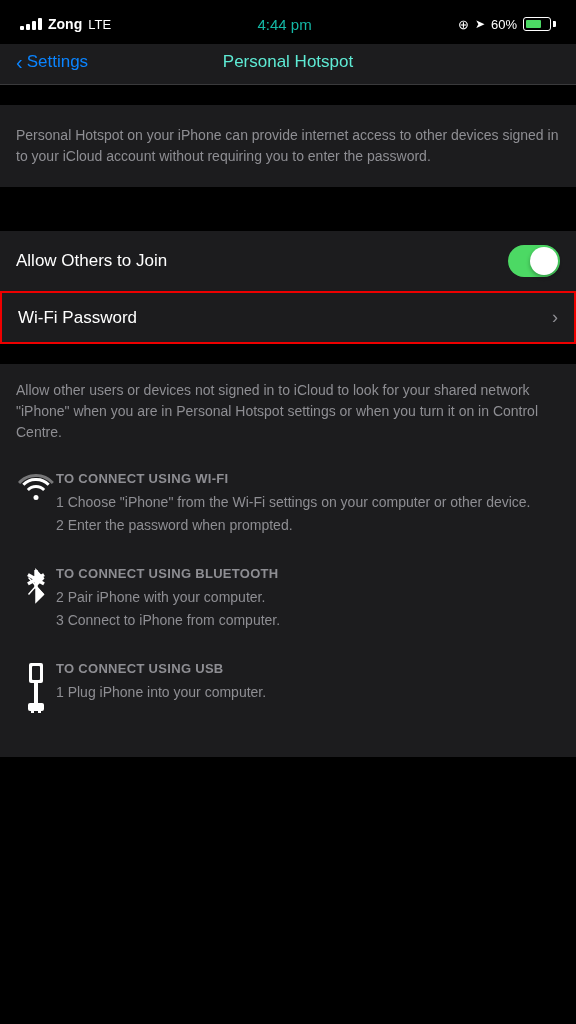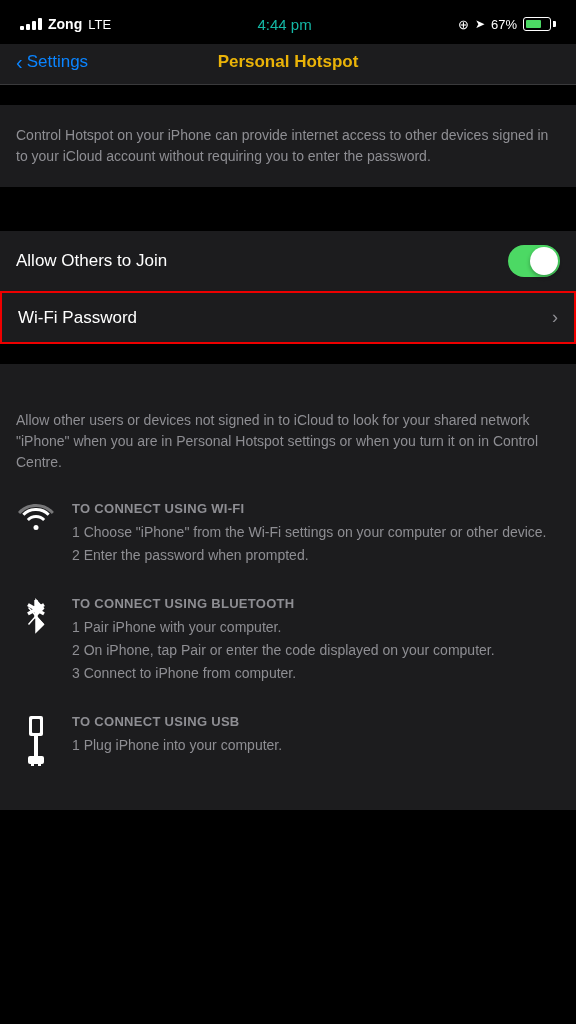--- a/index.html
+++ b/index.html
@@ -99,22 +99,22 @@
       cursor: pointer;
       text-decoration: none;
     }
     .nav-back-chevron {
       font-size: 20px;
       font-weight: 300;
       line-height: 1;
     }
     .nav-title {
       font-size: 17px;
-      font-weight: 700;
-      color: #eab308;
+      font-weight: 400;
+      color: #5eead4;
     }
 
     
     .content {
       background: #000;
     }
 
     
     .info-section {
       padding: 20px 16px 20px;
@@ -195,27 +195,25 @@
     
     .instructions-section {
       background: #1c1c1e;
       padding: 16px;
     }
     .instructions-text {
       font-size: 14px;
       color: #8e8e93;
       line-height: 1.5;
       margin-bottom: 28px;
-      margin-top: 30px;
     }
 
     .connect-block {
       display: flex;
       align-items: flex-start;
-      gap: 16px;
       margin-bottom: 28px;
     }
     .connect-icon {
       width: 40px;
       min-width: 40px;
       display: flex;
       align-items: center;
       justify-content: center;
       margin-top: 2px;
     }
@@ -252,42 +250,42 @@
     </div>
     <span>Zong</span>
     <span style="font-size:13px;font-weight:500;">LTE</span>
   </div>
   <div class="status-center">4:44 pm</div>
   <div class="status-right">
 
     <span style="font-size:13px;">⊕</span>
 
     <span style="font-size:12px;">➤</span>
-    <span style="font-size:13px;">67%</span>
+    <span style="font-size:13px;">60%</span>
     <div class="battery">
       <div class="battery-body">
         <div class="battery-fill"></div>
       </div>
       <div class="battery-tip"></div>
     </div>
   </div>
 </div>
 
 <div class="nav-bar">
   <a class="nav-back" href="#">
     <span class="nav-back-chevron">‹</span>
     <span>Settings</span>
   </a>
   <span class="nav-title">Personal Hotspot</span>
 </div>
 
 <div class="content">
 
   <div class="info-section">
-    <p class="info-text">Control Hotspot on your iPhone can provide internet access to other devices signed in to your iCloud account without requiring you to enter the password.</p>
+    <p class="info-text">Personal Hotspot on your iPhone can provide internet access to other devices signed in to your iCloud account without requiring you to enter the password.</p>
   </div>
 
   <div class="divider"></div>
 
   <div class="settings-group">
     <div class="settings-row">
       <span class="row-label">Allow Others to Join</span>
       <div class="toggle">
         <div class="toggle-knob"></div>
       </div>
@@ -324,22 +322,21 @@
     <div class="connect-block">
       <div class="connect-icon">
         <svg width="28" height="36" viewBox="0 0 24 36" fill="#fff">
           <path d="M12 2l8 8-8 8V2zm0 16l8 8-8 8V18zm0 0L4 10m0 16l8-8"></path>
           <path d="M12 2v32l7.5-7.5L12 18l7.5-7.5L12 2zM4.5 9.5l7.5 8.5-7.5 8.5" stroke="#fff" stroke-width="1.5" fill="none"></path>
           <text x="12" y="20" text-anchor="middle" font-size="28" font-weight="bold" fill="#fff" font-family="sans-serif">∗</text>
         </svg>
       </div>
       <div class="connect-content">
         <div class="connect-title">TO CONNECT USING BLUETOOTH</div>
-        <div class="connect-step">1  Pair iPhone with your computer.</div>
-        <div class="connect-step">2  On iPhone, tap Pair or enter the code displayed on your computer.</div>
+        <div class="connect-step">2  Pair iPhone with your computer.</div>
         <div class="connect-step">3  Connect to iPhone from computer.</div>
       </div>
     </div>
 
     <div class="connect-block">
       <div class="connect-icon">
         <svg width="34" height="50" viewBox="0 0 34 50" fill="#fff">
 
           <rect x="10" y="0" width="14" height="20" rx="2" fill="#fff"></rect>
           <rect x="13" y="3" width="8" height="14" rx="1" fill="#1c1c1e"></rect>

